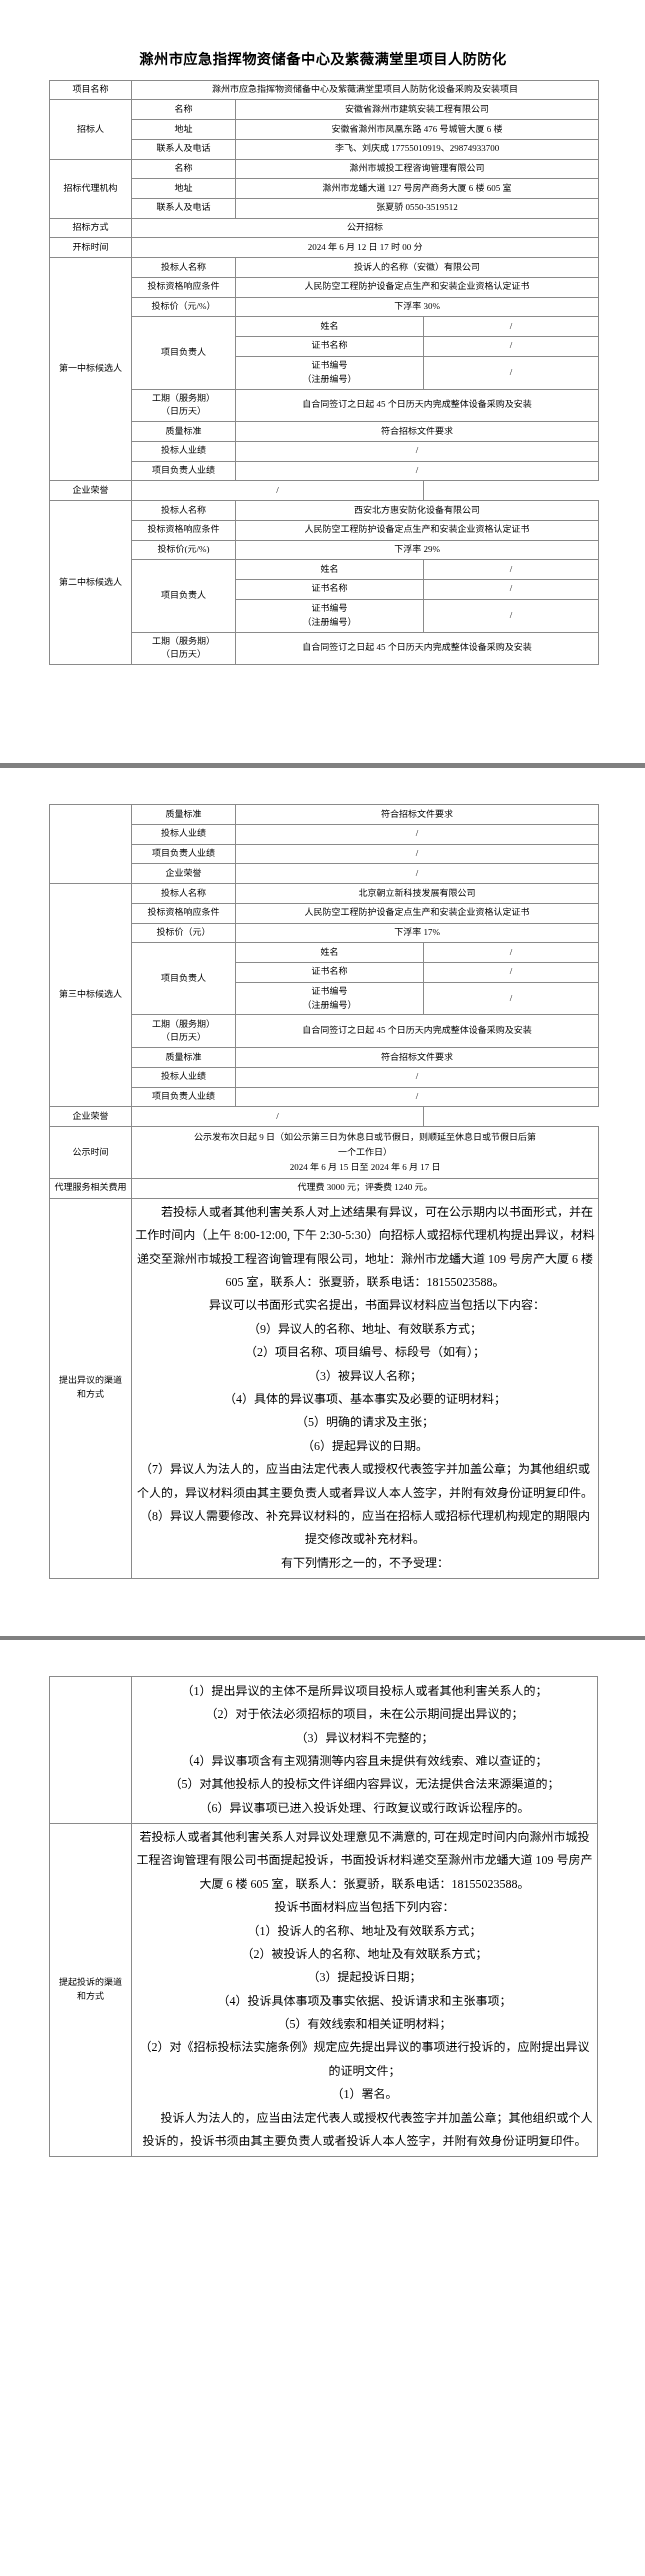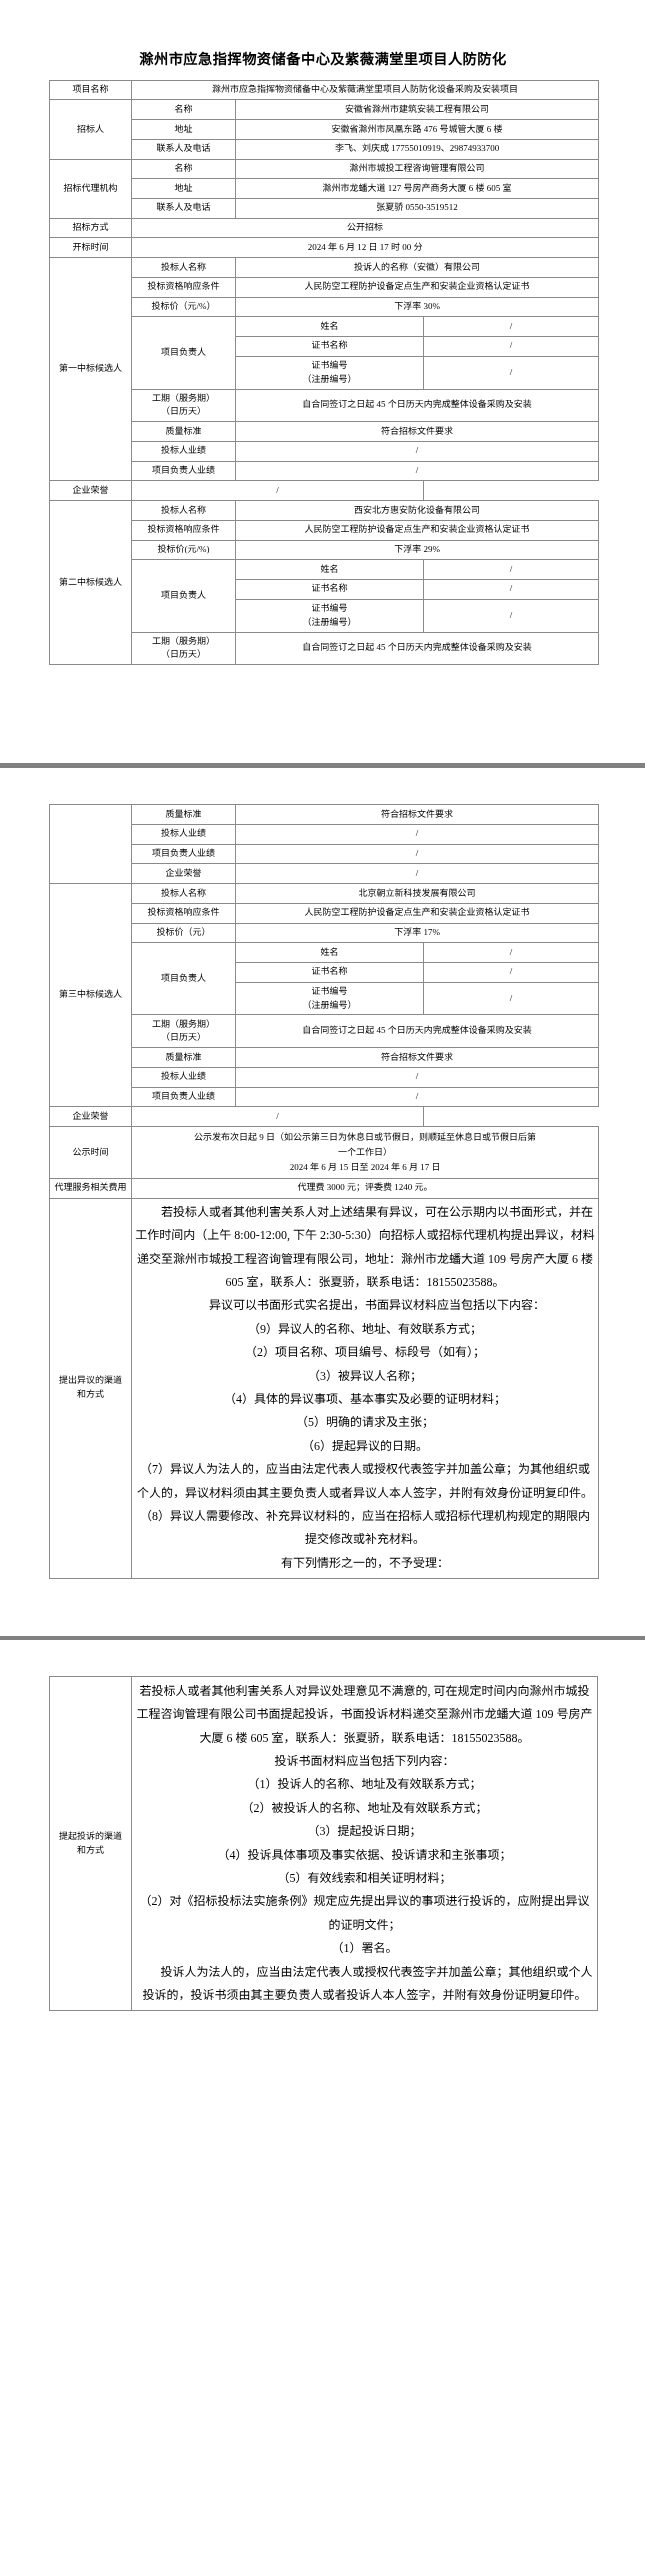--- a/index.html
+++ b/index.html
@@ -353,20 +353,31 @@
 <div class="page">
   <div class="spacer-top"></div>
 
   <table class="bidtable">
     <colgroup>
       <col style="width:82px">
       <col style="width:466px">
     </colgroup>
     <tbody>
 
+      <tr>
+        <td class="lbl"></td>
+        <td class="para">
+          <p>（1）提出异议的主体不是所异议项目投标人或者其他利害关系人的；</p>
+          <p>（2）对于依法必须招标的项目，未在公示期间提出异议的；</p>
+          <p>（3）异议材料不完整的；</p>
+          <p>（4）异议事项含有主观猜测等内容且未提供有效线索、难以查证的；</p>
+          <p>（5）对其他投标人的投标文件详细内容异议，无法提供合法来源渠道的；</p>
+          <p>（6）异议事项已进入投诉处理、行政复议或行政诉讼程序的。</p>
+        </td>
+      </tr>
 
       <tr>
         <td class="lbl">
           <div>提起投诉的渠道</div>
           <div>和方式</div>
         </td>
         <td class="para">
           <p>若投标人或者其他利害关系人对异议处理意见不满意的, 可在规定时间内向滁州市城投工程咨询管理有限公司书面提起投诉，书面投诉材料递交至滁州市龙蟠大道 109 号房产大厦 6 楼 605 室，联系人：张夏骄，联系电话：18155023588。</p>
           <p>投诉书面材料应当包括下列内容：</p>
           <p>（1）投诉人的名称、地址及有效联系方式；</p>

